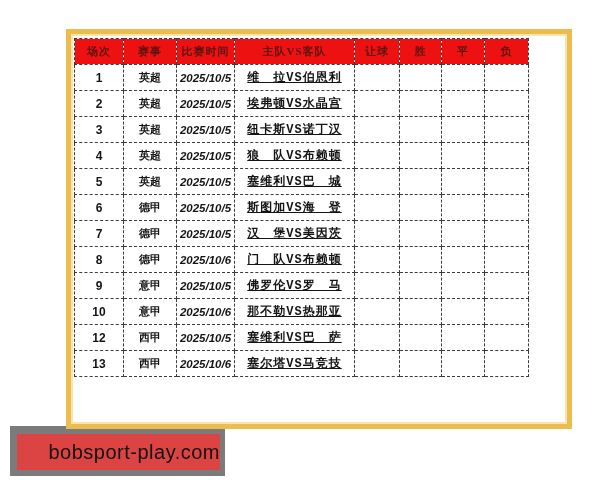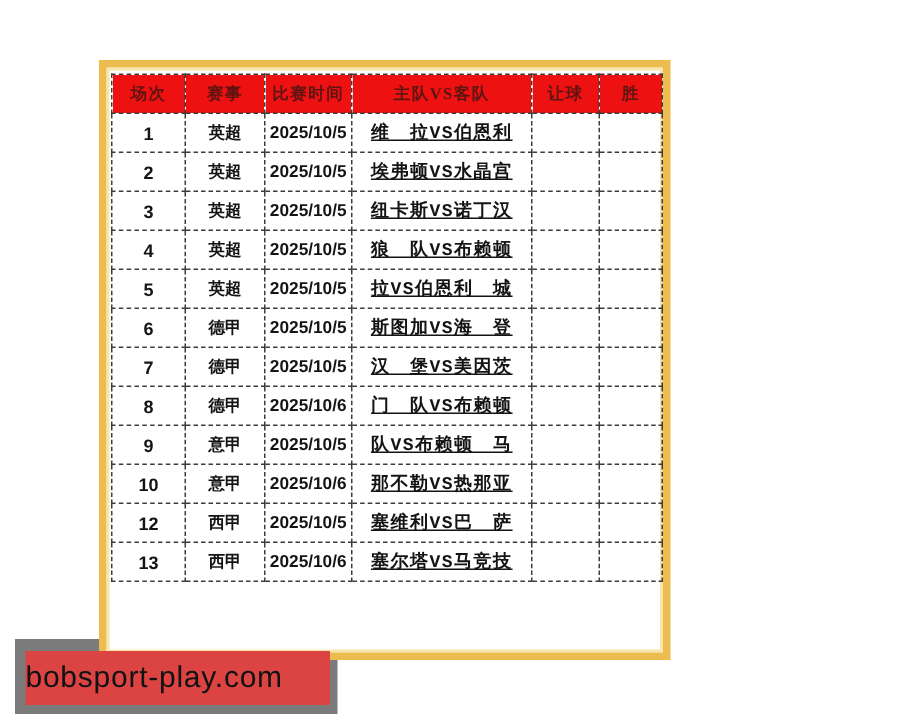--- a/index.html
+++ b/index.html
@@ -8,21 +8,21 @@
     background:#ffffff;
     font-family:"Liberation Sans",sans-serif;
   }
   
   .wm-shadow{
     position:absolute;left:10px;top:426px;width:215px;height:50px;
     background:#7b7b7b;z-index:1;
   }
   
   .frame{
-    position:absolute;left:66px;top:40px;width:381px;height:400px;
+    position:absolute;left:66px;top:29px;width:506px;height:400px;
     box-sizing:border-box;border:5px solid #ecbd4e;
     box-shadow:inset 0 0 0 2px #f8e5ac;
     background:#ffffff;overflow:hidden;z-index:2;
     padding:4px 0 5px 3px;
   }
   table.sched{
     border-collapse:collapse;table-layout:fixed;width:454px;
   }
   .sched th,.sched td{
     border:1px dashed #3c3c3c;
@@ -31,31 +31,31 @@
   }
   .sched th{
     background:#ee1111;
     color:#5e1410;
     font-family:"Liberation Serif",serif;
     font-weight:bold;font-size:11px;letter-spacing:1px;
   }
   .sched td{color:#141414;font-weight:bold;font-size:11px;}
   .sched td.c-no{font-family:"Liberation Sans",sans-serif;font-size:12px;}
   .sched td.c-league{font-family:Liberation Serif, serif;}
-  .sched td.c-date{font-family:"Liberation Sans",sans-serif;font-size:11.5px;}
+  .sched td.c-date{font-family:"Liberation Sans",sans-serif;font-size:11.5px;font-style:italic;}
   .sched td.c-match{
     font-family:Liberation Mono, monospace;
     font-size:12px;letter-spacing:1px;
     text-decoration:underline;
   }
   
   .wm{
     position:absolute;left:17px;top:434px;width:203px;height:36px;
     background:#dc4443;z-index:3;
-    display:flex;align-items:center;justify-content:flex-start;
+    display:flex;align-items:center;justify-content:flex-end;
   }
   .wm span{
     color:#121212;font-size:20px;letter-spacing:0.5px;
     font-family:"Liberation Sans",sans-serif;
   }
 </style>
 </head>
 <body>
 
 <div class="wm-shadow"></div>
@@ -122,21 +122,21 @@
           <td class="c-match">狼　队VS布赖顿</td>
           <td class="c-handicap"></td>
           <td class="c-win"></td>
           <td class="c-draw"></td>
           <td class="c-loss"></td>
         </tr>
         <tr>
           <td class="c-no">5</td>
           <td class="c-league">英超</td>
           <td class="c-date">2025/10/5</td>
-          <td class="c-match">拉VS伯恩利　城</td>
+          <td class="c-match">塞维利VS巴　城</td>
           <td class="c-handicap"></td>
           <td class="c-win"></td>
           <td class="c-draw"></td>
           <td class="c-loss"></td>
         </tr>
         <tr>
           <td class="c-no">6</td>
           <td class="c-league">德甲</td>
           <td class="c-date">2025/10/5</td>
           <td class="c-match">斯图加VS海　登</td>
@@ -162,21 +162,21 @@
           <td class="c-match">门　队VS布赖顿</td>
           <td class="c-handicap"></td>
           <td class="c-win"></td>
           <td class="c-draw"></td>
           <td class="c-loss"></td>
         </tr>
         <tr>
           <td class="c-no">9</td>
           <td class="c-league">意甲</td>
           <td class="c-date">2025/10/5</td>
-          <td class="c-match">队VS布赖顿　马</td>
+          <td class="c-match">佛罗伦VS罗　马</td>
           <td class="c-handicap"></td>
           <td class="c-win"></td>
           <td class="c-draw"></td>
           <td class="c-loss"></td>
         </tr>
         <tr>
           <td class="c-no">10</td>
           <td class="c-league">意甲</td>
           <td class="c-date">2025/10/6</td>
           <td class="c-match">那不勒VS热那亚</td>

